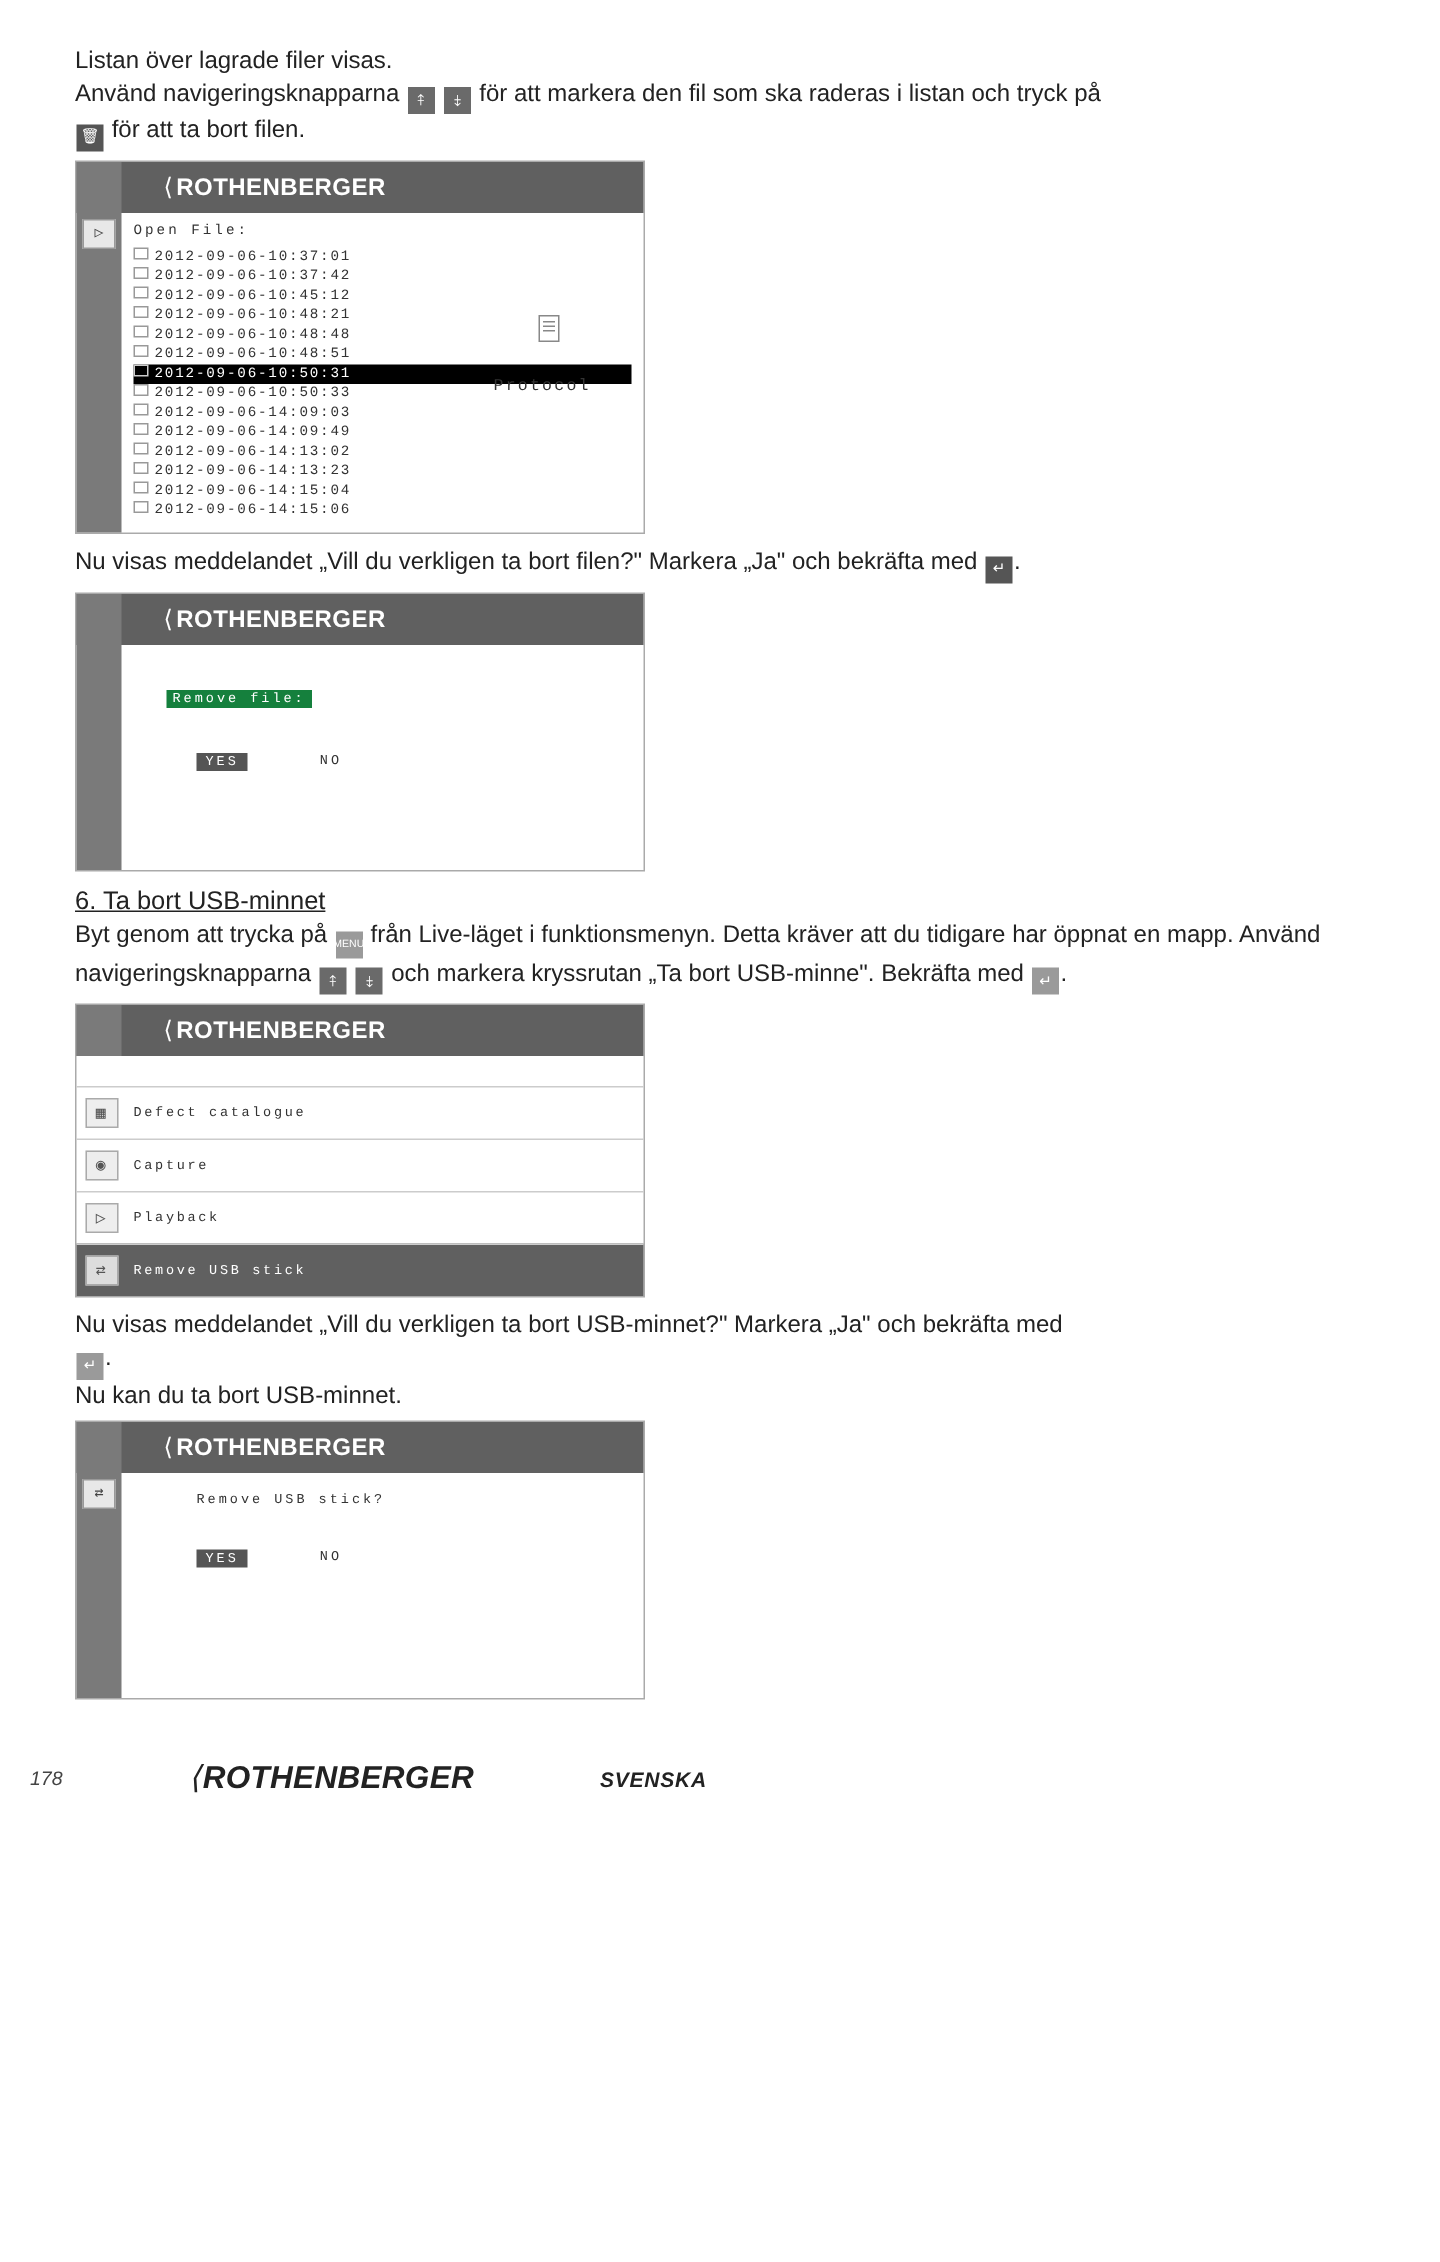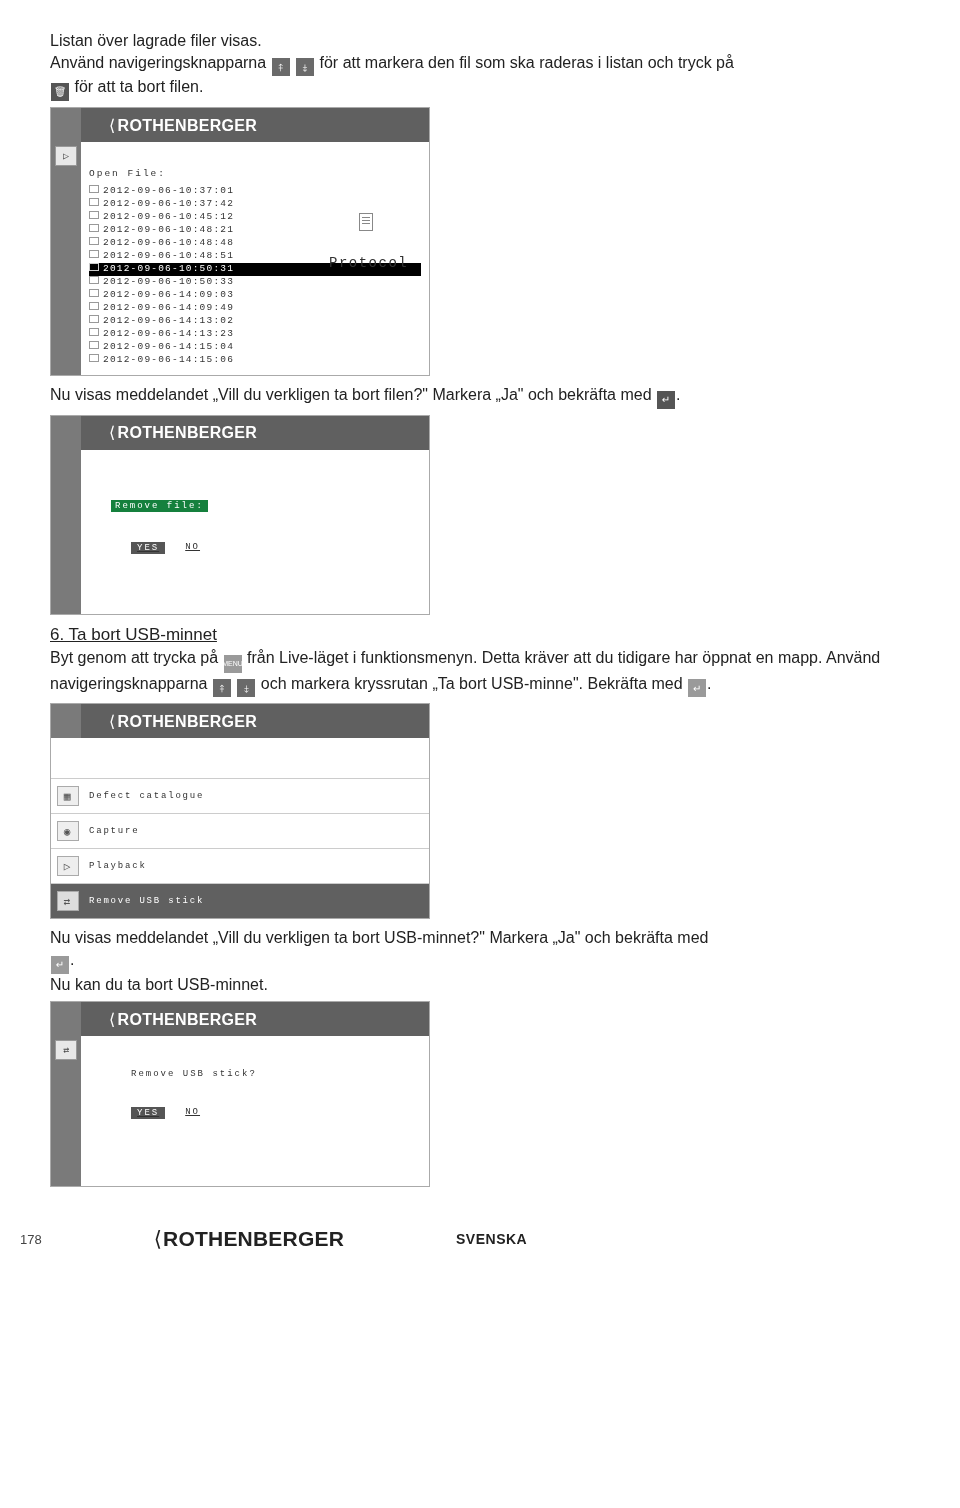--- a/index.html
+++ b/index.html
@@ -80,21 +80,20 @@
     align-items: center;
     justify-content: center;
     color: #444;
   }
   .ss-content {
     flex: 1;
     padding: 6px 8px 8px 8px;
     font-size: 9.5px;
     letter-spacing: 1.2px;
     color: #333;
-    margin-top: 20px;
   }
   .ss-title {
     letter-spacing: 2px;
     margin-bottom: 6px;
   }
   .file-row {
     display: flex;
     gap: 4px;
     height: 13px;
   }
@@ -103,22 +102,22 @@
     width: 10px; height: 8px;
     border: 1px solid #999;
     position: relative;
     display: inline-block;
     flex-shrink: 0;
   }
   .file-row.sel .cam-icon { border-color: #ccc; }
   .proto-area {
     position: absolute;
     left: 248px;
-    top: 51px;
-    font-size: 14px;
+    top: 68px;
+    font-size: 11px;
     letter-spacing: 1.5px;
     color: #333;
   }
   .proto-icon {
     width: 14px; height: 18px;
     border: 1px solid #888;
     margin-bottom: 24px;
     margin-left: 30px;
     position: relative;
   }
@@ -139,25 +138,24 @@
     background: #15803d;
     color: #fff;
     padding: 1px 4px;
     letter-spacing: 2px;
     font-size: 9px;
     display: inline-block;
     margin-bottom: 30px;
   }
   .yn-row {
     display: flex;
-    gap: 20px;
+    gap: 48px;
     padding-left: 20px;
     font-size: 9px;
     letter-spacing: 2px;
-    text-decoration: underline;
   }
   .yes-btn { background: #555; color: #fff; padding: 1px 6px; }
 
   .section-head {
     font-size: 17px;
     font-weight: normal;
     text-decoration: underline;
     margin-top: 10px;
     margin-bottom: 2px;
   }
@@ -185,22 +183,23 @@
     color: #555;
   }
   .menu-row.sel .menu-icon { background: #ddd; }
   .ss-menu .ss-content { padding: 0; }
   .menu-spacer { height: 20px; }
 
   .footer {
     margin-top: 40px;
     display: flex;
     align-items: center;
-    gap: 112px;
+    gap: 84px;
     font-size: 14px;
+    font-style: italic;
   }
   .page-num {
     margin-left: -30px;
     font-size: 13px;
     color: #444;
   }
   .footer-logo {
     font-weight: bold;
     font-size: 21px;
     letter-spacing: 0.2px;

